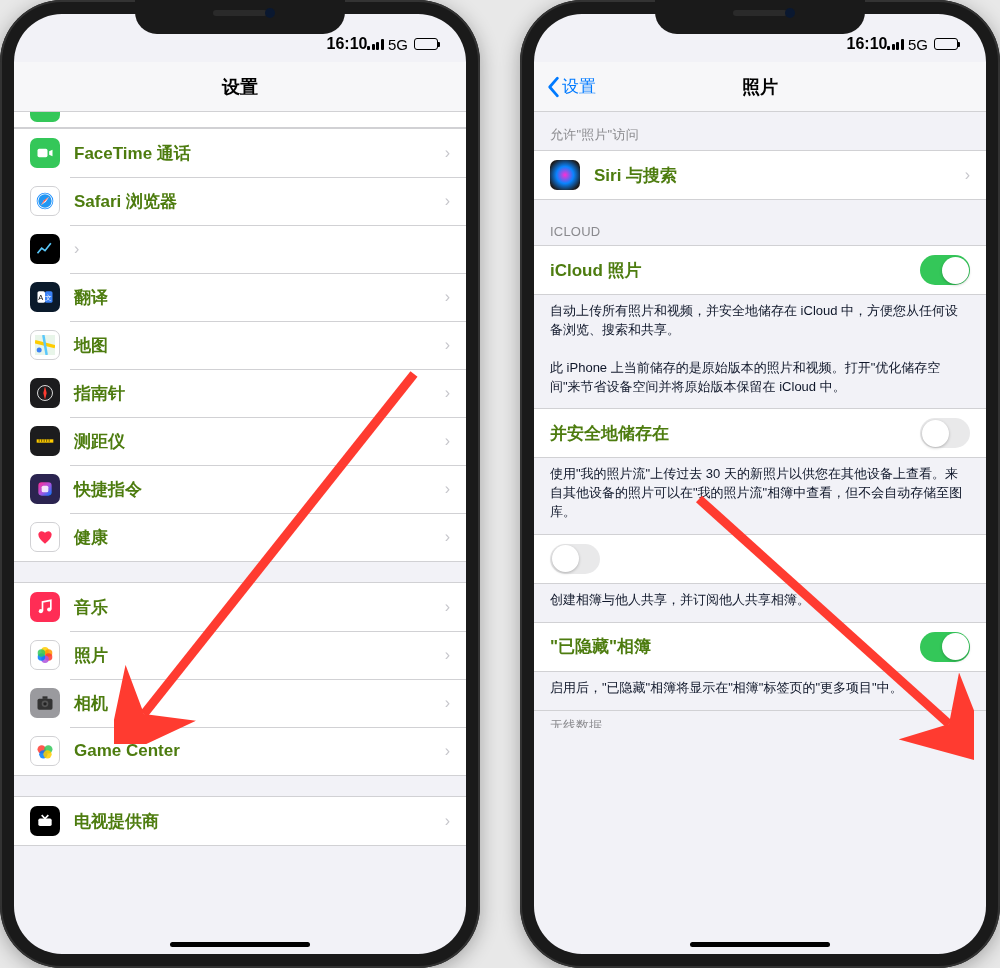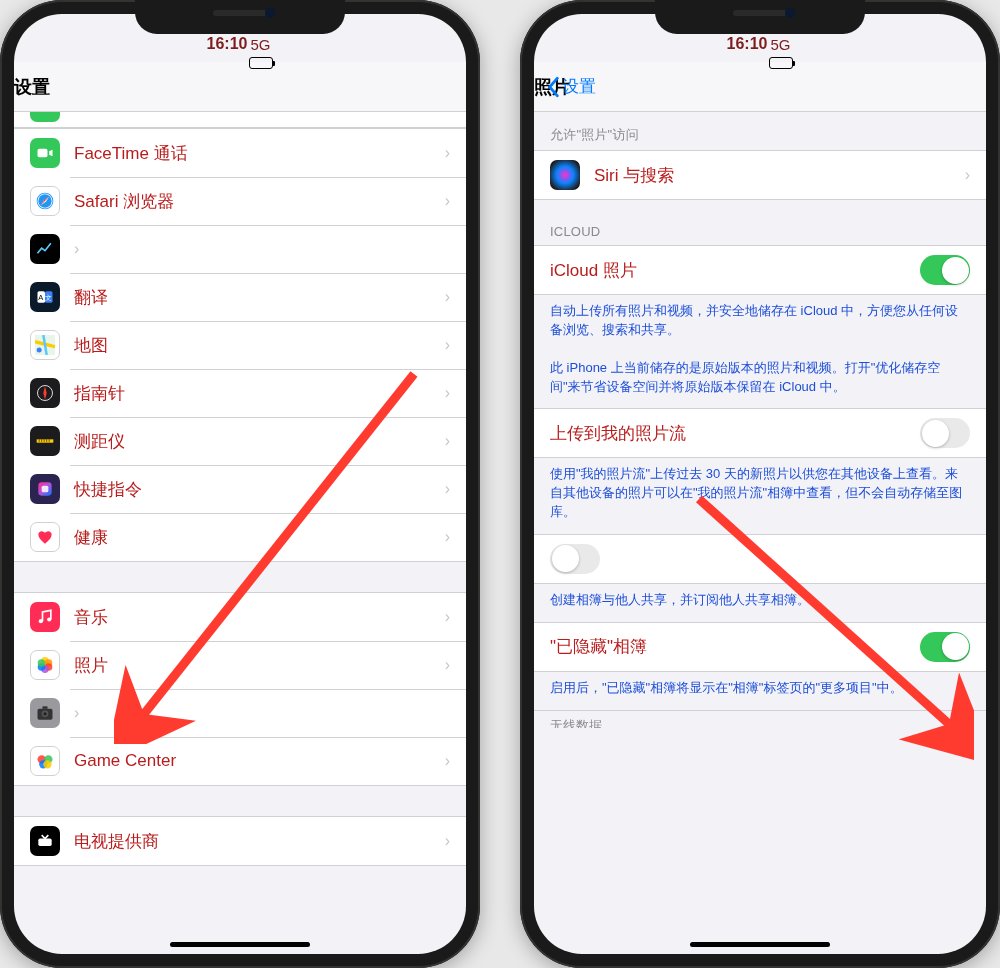--- a/index.html
+++ b/index.html
@@ -38,58 +38,59 @@
     height: 34px;
     background: #1a1a1a;
     border-radius: 0 0 22px 22px;
     z-index: 100;
   }
   .speaker { position:absolute; top:10px; left:50%; transform:translateX(-50%); width:54px; height:6px; background:#2a2a2a; border-radius:3px;}
   .camera { position:absolute; top:8px; left:62%; width:10px; height:10px; background:#0a1830; border-radius:50%;}
   .status-bar {
     height: 48px;
     display: flex;
-    justify-content: center;
+    justify-content: flex-end;
     align-items: center;
     padding: 12px 28px 0;
     font-size: 16px;
     font-weight: 600;
-    color: #7f1d1d;
+    color: #000000;
     position:relative; z-index:50;
   }
-  .status-right { display:flex; align-items:center; gap:4px; font-size:15px; font-weight:500;flex-direction:column;}
+  .status-right { display:flex; align-items:center; gap:4px; font-size:15px; font-weight:500;}
   .signal-bars { display:inline-flex; align-items:flex-end; gap:1.5px; height:12px; }
   .signal-bars span { display:inline-block; width:3px; background:#000; border-radius:1px;}
   .signal-bars span:nth-child(1){height:4px}
   .signal-bars span:nth-child(2){height:6px}
   .signal-bars span:nth-child(3){height:8px}
   .signal-bars span:nth-child(4){height:11px}
   .battery { width:24px;height:12px;border:1px solid #000;border-radius:3px;position:relative;margin-left:2px;}
   .battery::after{content:"";position:absolute;right:-3px;top:3px;width:2px;height:5px;background:#000;border-radius:0 1px 1px 0;}
   .battery-fill{width:55%;height:100%;background:#000;border-radius:1px;}
   
   .nav-header {
     background:#f7f7f9;
     height:50px;
     border-bottom:1px solid #d1d1d4;
     display:flex;
     align-items:center;
+    justify-content:center;
     position:relative;
   }
   .nav-title { font-size:18px; font-weight:600; color:#000;}
   .nav-back { position:absolute; left:12px; display:flex; align-items:center; color:#007aff; font-size:17px; gap:2px;}
   .nav-back svg { width:14px; height:22px; }
   
   .content { height: calc(100% - 98px); overflow:hidden; }
   
   .section-header { padding: 14px 16px 6px; font-size:13px; color:#8a8a8e; letter-spacing:0.2px;}
-  .section-footer { padding: 7px 16px 12px; font-size:13px; color:#1d4ed8; line-height:1.45;}
+  .section-footer { padding: 7px 16px 12px; font-size:13px; color:#0f172a; line-height:1.45;}
   
   .group { background:#fff; border-top:0.5px solid #d1d1d4; border-bottom:0.5px solid #d1d1d4; }
-  .group.mt { margin-top:30px; }
+  .group.mt { margin-top:20px; }
   
   .cell {
     display:flex;
     align-items:center;
     min-height:48px;
     padding: 8px 16px 8px 16px;
     position:relative;
   }
   .cell + .cell::before {
     content:"";
@@ -101,21 +102,21 @@
   .cell.no-icon + .cell.no-icon::before,
   .cell.no-icon::before { left:16px; }
   
   .app-icon {
     width:30px;height:30px;border-radius:7px;
     margin-right:14px;
     display:flex;align-items:center;justify-content:center;
     flex-shrink:0;
     font-size:16px;color:#fff;
   }
-  .cell-label { flex:1; font-size:17px; color:#b91c1c; }
+  .cell-label { flex:1; font-size:17px; color:#4d7c0f;font-weight:bold; }
   .chevron { color:#c7c7cc; font-size:16px; }
   .checkmark { color:#007aff; font-size:19px; font-weight:600;}
   
   .toggle { width:50px; height:30px; border-radius:15px; background:#e9e9ea; position:relative; transition:.2s;}
   .toggle.on { background:#34c759;}
   .toggle-knob { width:27px;height:27px;background:#fff;border-radius:50%;position:absolute;top:1.5px;left:1.5px;box-shadow:0 1px 3px rgba(0,0,0,0.25);transition:.2s;}
   .toggle.on .toggle-knob { left:21.5px;}
   
   .home-indicator { position:absolute; bottom:7px; left:50%; transform:translateX(-50%); width:140px; height:5px; background:#000; border-radius:3px; z-index:150;}
 
@@ -297,20 +298,21 @@
           </div>
           <div class="cell">
       <div class="app-icon" style="background:#9a9a9e;">
               <svg width="20" height="20" viewBox="0 0 24 24">
                 <rect x="3" y="7" width="18" height="13" rx="2" fill="#333"></rect>
                 <circle cx="12" cy="13" r="4" fill="#555"></circle>
                 <circle cx="12" cy="13" r="2" fill="#222"></circle>
                 <rect x="9" y="4" width="6" height="3" fill="#333"></rect>
               </svg>
             </div>
+      <span class="cell-label">相机</span>
       <span class="chevron">›</span>
           </div>
           <div class="cell">
       <div class="app-icon" style="background:#ffffff;border:0.5px solid #d1d1d4;">
               <svg width="20" height="20" viewBox="0 0 24 24">
                 <circle cx="8" cy="10" r="5" fill="#ff3b30" opacity="0.85"></circle>
                 <circle cx="16" cy="10" r="5" fill="#34c759" opacity="0.85"></circle>
                 <circle cx="10" cy="16" r="5" fill="#007aff" opacity="0.85"></circle>
                 <circle cx="15" cy="16" r="5" fill="#ffcc00" opacity="0.85"></circle>
               </svg>
@@ -390,21 +392,21 @@
               <div class="toggle-knob"></div>
             </div>
         </div>
       </div>
       <div class="section-footer">自动上传所有照片和视频，并安全地储存在 iCloud 中，方便您从任何设备浏览、搜索和共享。</div>
 
       <div class="section-footer">此 iPhone 上当前储存的是原始版本的照片和视频。打开"优化储存空间"来节省设备空间并将原始版本保留在 iCloud 中。</div>
 
       <div class="group">
         <div class="cell no-icon">
-          <span class="cell-label">上传到我的照片流</span>
+          <span class="cell-label">并安全地储存在</span>
           <div id="tg-stream" class="toggle">
               <div class="toggle-knob"></div>
             </div>
         </div>
       </div>
       <div class="section-footer">使用"我的照片流"上传过去 30 天的新照片以供您在其他设备上查看。来自其他设备的照片可以在"我的照片流"相簿中查看，但不会自动存储至图库。</div>
 
       <div class="group">
         <div class="cell no-icon">
           <div id="tg-shared" class="toggle">

